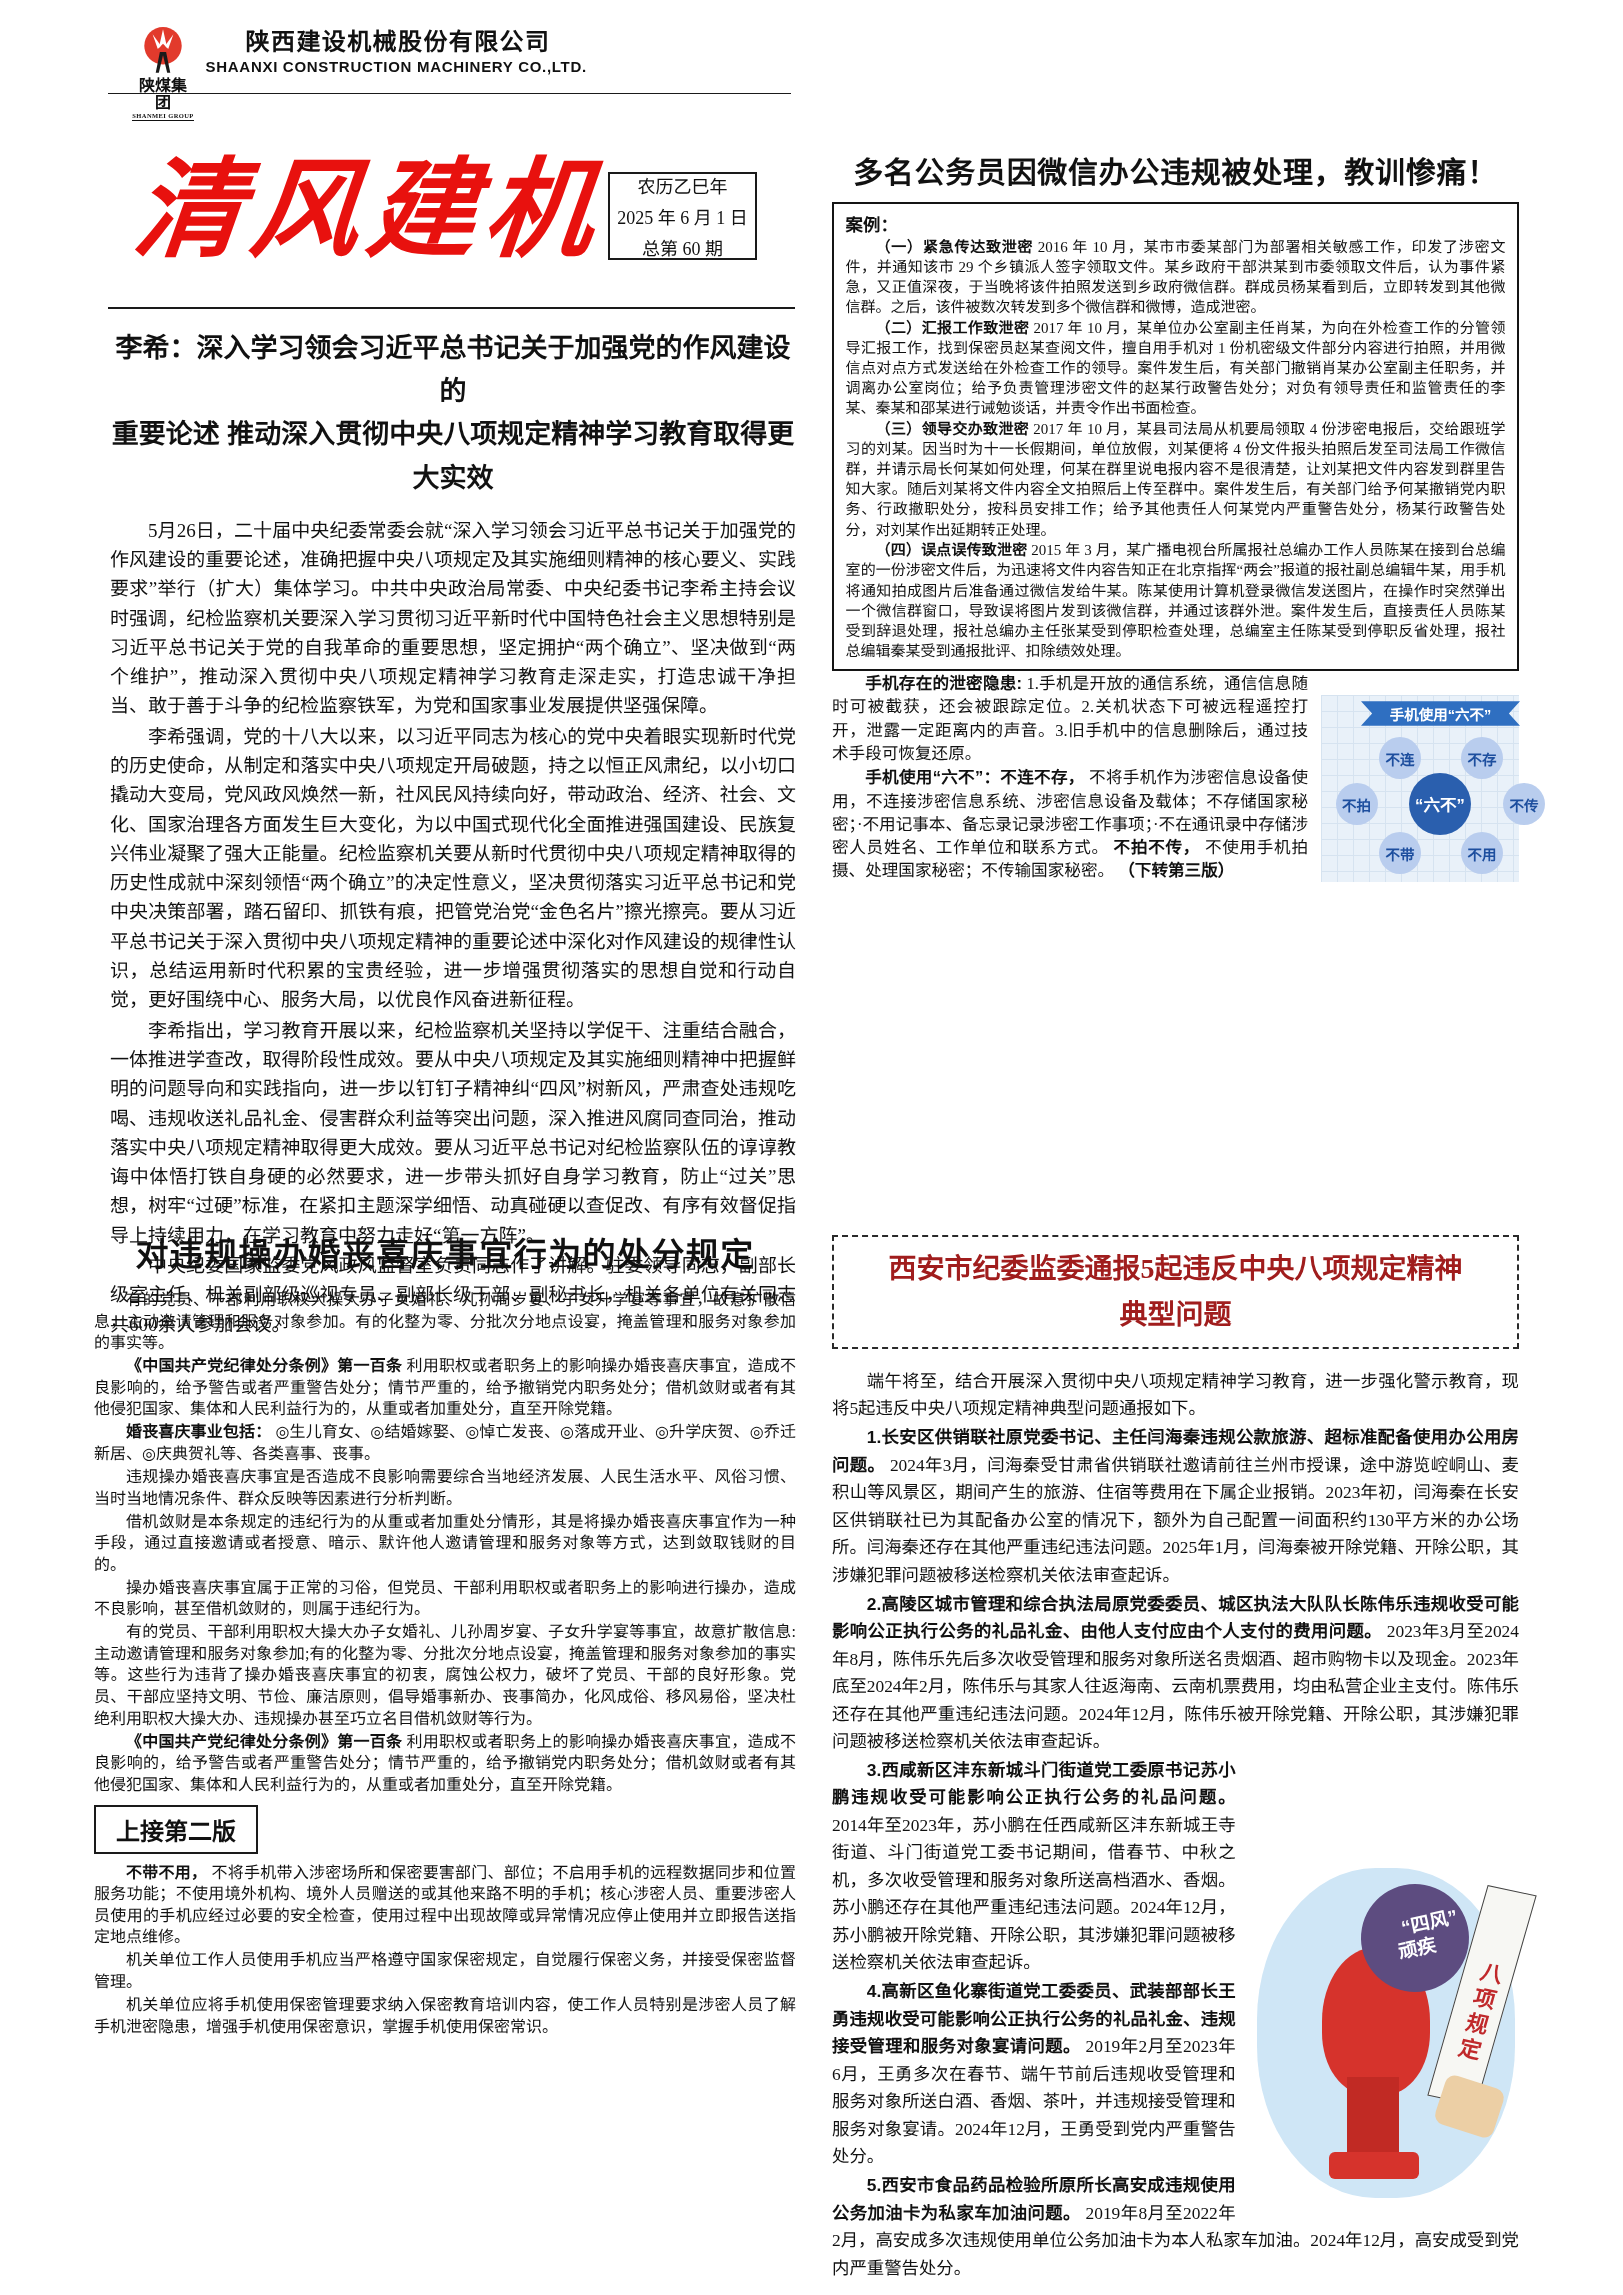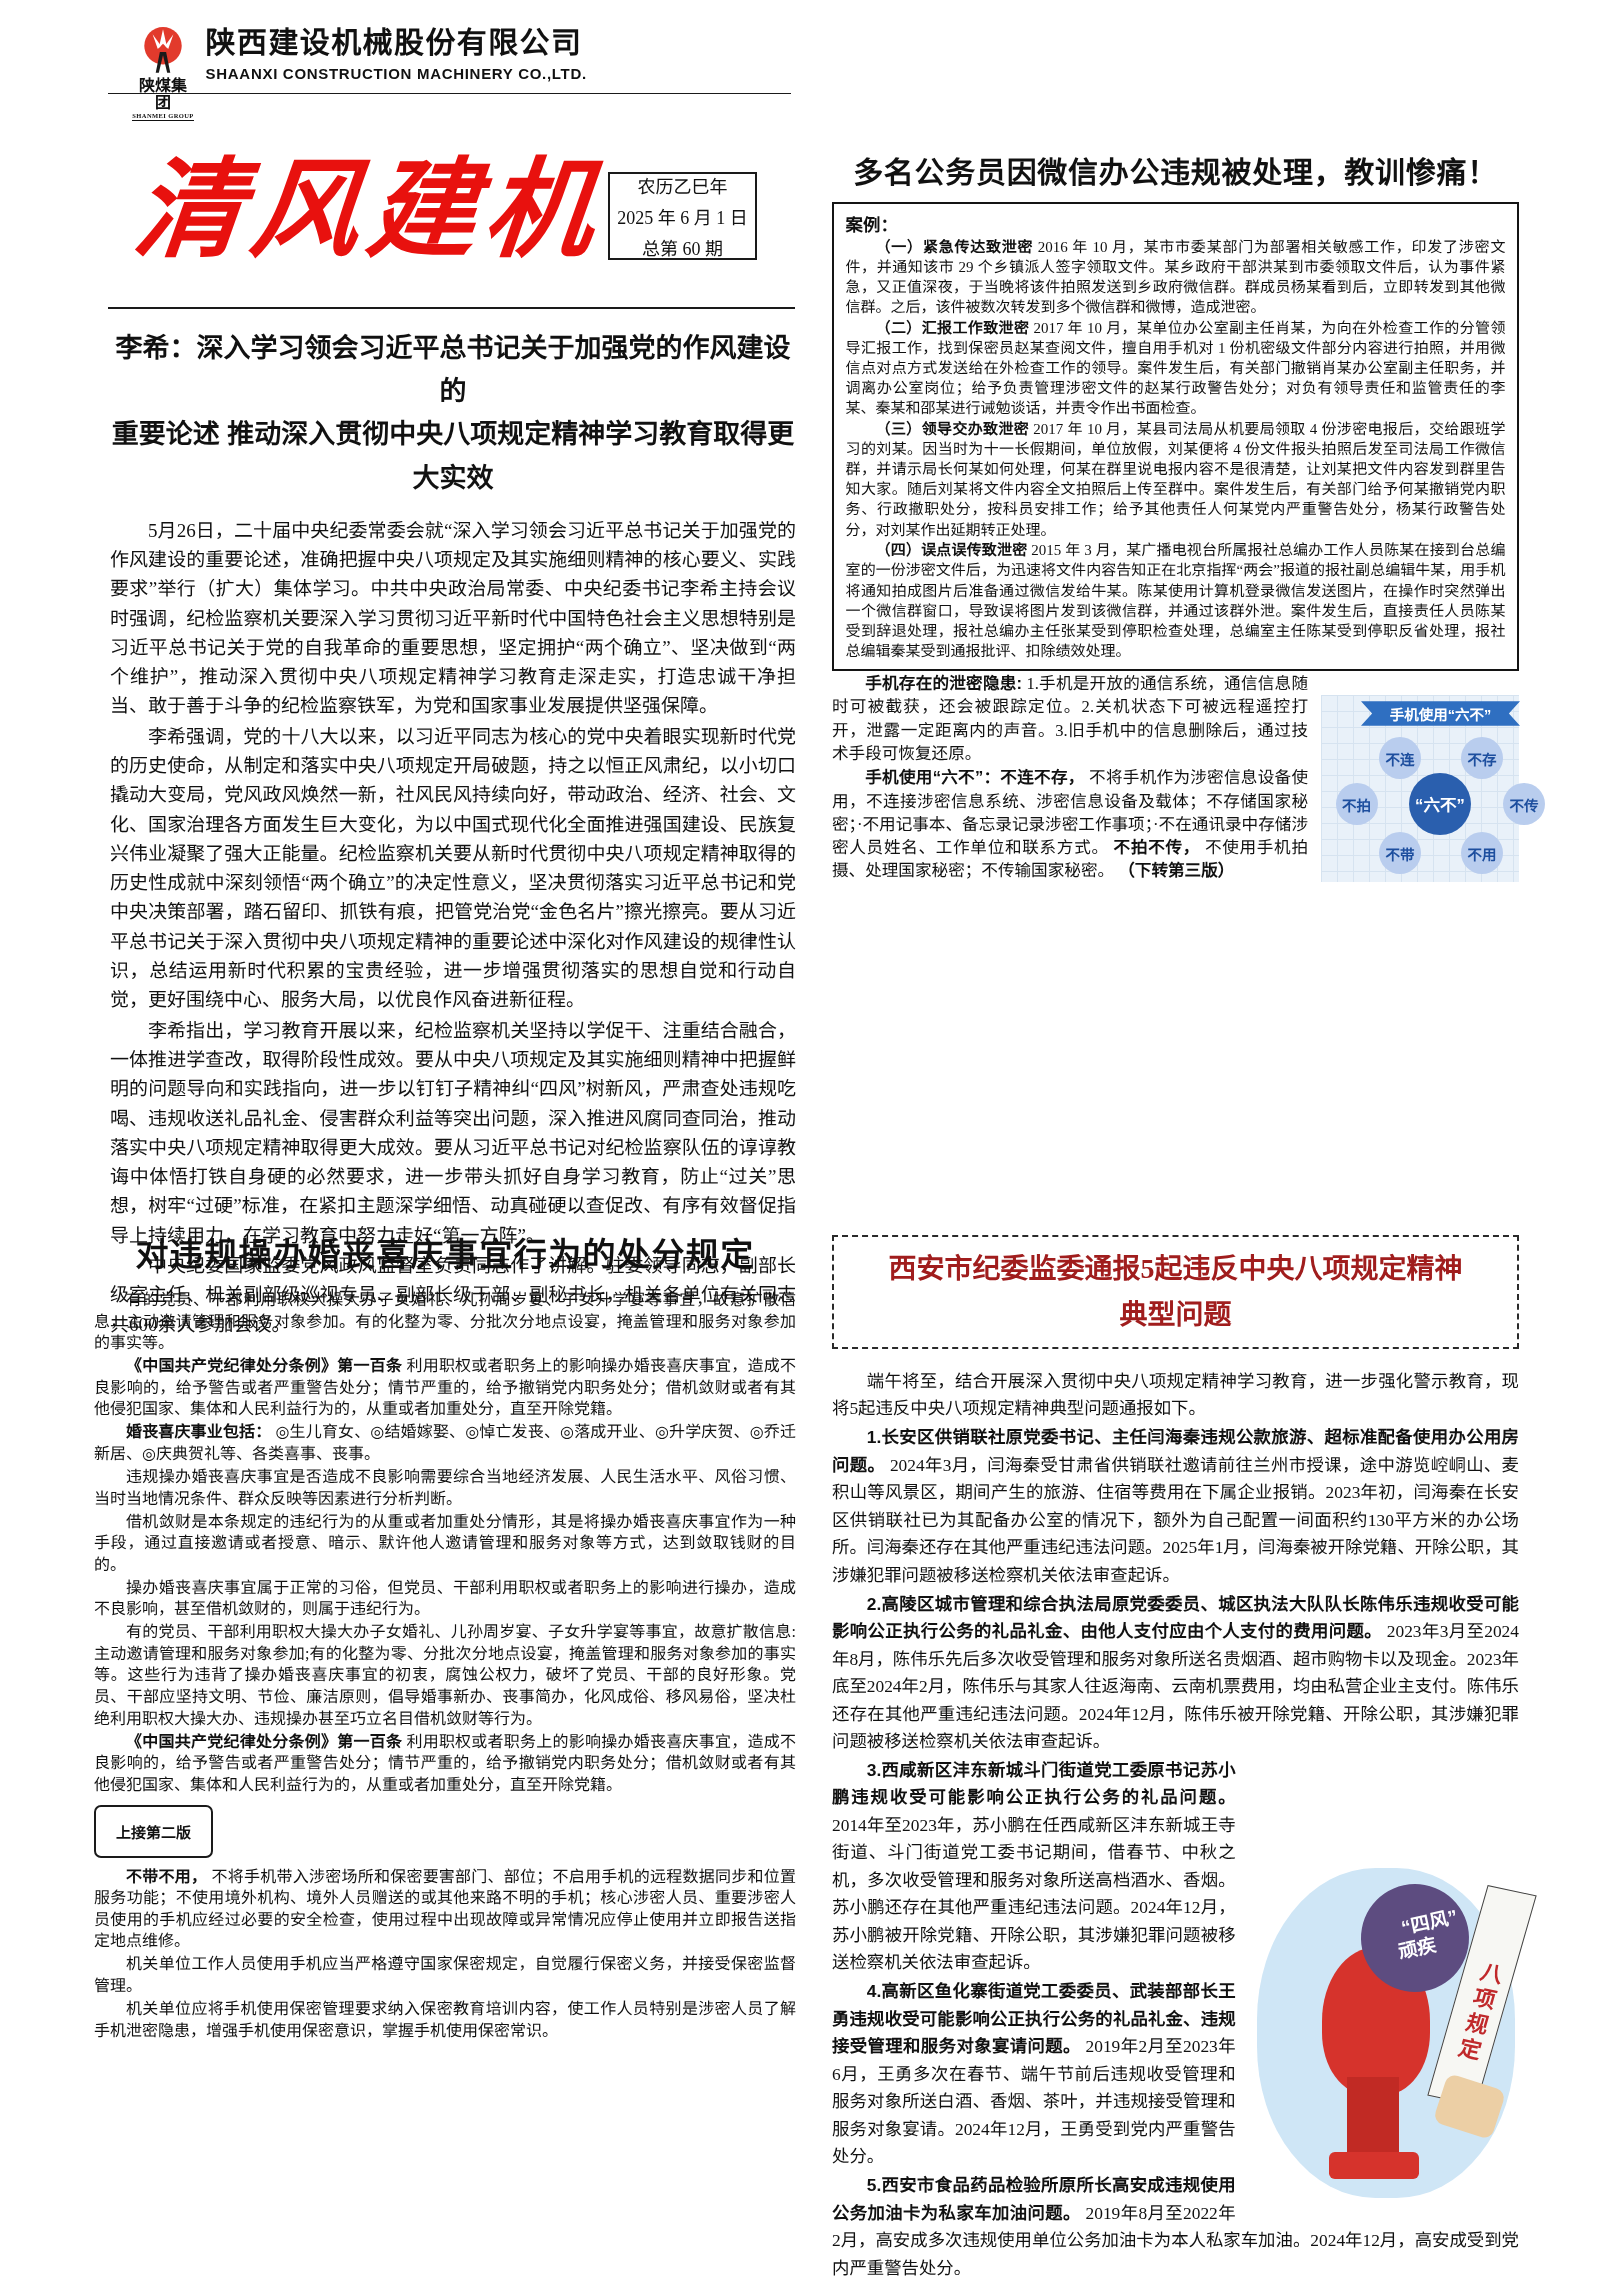--- a/index.html
+++ b/index.html
@@ -8,21 +8,21 @@
   p{margin:1.4px 0;text-indent:2em;text-align:justify;}
   b{font-family:"Liberation Sans","DejaVu Sans",sans-serif;font-weight:bold;}
 
   
   .hdr{position:absolute;left:132px;top:24.6px;display:flex;align-items:flex-start;}
   .logo-col{width:62px;text-align:center;}
   .logo-mark{width:52px;height:52px;display:block;margin:0 auto;}
   .grp-cn{font-family:"Liberation Sans","DejaVu Sans",sans-serif;font-weight:bold;font-size:16px;line-height:1.1;}
   .grp-en{font-size:6.5px;font-weight:bold;letter-spacing:0.4px;border-bottom:1.4px solid #111;padding-bottom:1.4px;}
   .co-col{margin-left:11.6px;padding-top:4.3px;}
-  .co-cn{font-family:Liberation Mono, monospace;font-weight:bold;font-size:30px;letter-spacing:1.4px;line-height:1.1;}
+  .co-cn{font-family:Liberation Serif, serif;font-weight:bold;font-size:24px;letter-spacing:1.4px;line-height:1.1;margin-left:40px;}
   .co-en{font-family:"Liberation Sans","DejaVu Sans",sans-serif;font-weight:bold;font-size:15px;letter-spacing:0.7px;margin-top:2.9px;}
   .rule{position:absolute;background:#1a1a1a;}
   .hdr-rule{left:108px;top:93px;width:683px;height:1.4px;}
   .mast-rule{left:108px;top:307px;width:687px;height:2.2px;}
 
   .masthead{position:absolute;left:136px;top:122px;color:#e8110e;
             font-family:"DejaVu Serif","Liberation Serif",serif;font-style:italic;font-weight:bold;
             font-size:108px;letter-spacing:8.7px;transform:skewX(-6deg);white-space:nowrap;}
   .issue-box{position:absolute;left:608px;top:172px;width:145px;height:84px;border:2.2px solid #1a1a1a;
              display:flex;flex-direction:column;justify-content:center;align-items:center;gap:5px;font-size:18px;}
@@ -70,22 +70,22 @@
             background:linear-gradient(180deg,#cde9f2 0%,#e9f6f8 52%,#e2d6c6 53%,#d8c7b4 100%);}
   .chair{position:absolute;width:46px;height:94px;background:#dcc6b6;border-radius:11.6px 11.6px 2.9px 2.9px;top:58px;}
   .table{position:absolute;left:-22px;top:239px;width:260px;height:166px;background:#cbb59e;border-radius:50%;}
   .bag{position:absolute;left:42px;top:108px;width:137px;height:246px;background:#9fd0dd;
        border-radius:48% 52% 46% 54% / 36% 40% 62% 58%;}
   .bag-label{position:absolute;left:50%;transform:translateX(-50%);bottom:43px;color:#3f8fbf;
              font-family:"Liberation Sans","DejaVu Sans",sans-serif;font-weight:bold;font-size:39px;letter-spacing:7.2px;white-space:nowrap;}
   .envelope{position:absolute;background:#d4576d;}
   .gift{position:absolute;display:flex;justify-content:center;}
   .ribbon{width:10px;height:100%;}
-  .cont-box{display:inline-block;border:2.2px solid #1a1a1a;border-radius:7px;padding:14px 20px;margin:8.7px 0 5.8px 0;
-            font-family:"Liberation Sans","DejaVu Sans",sans-serif;font-weight:bold;font-size:15px;}
+  .cont-box{display:inline-block;border:2.2px solid #1a1a1a;border-radius:0;padding:5px 20px;margin:8.7px 0 5.8px 0;
+            font-family:"Liberation Sans","DejaVu Sans",sans-serif;font-weight:bold;font-size:24px;}
 
   
   .art4{position:absolute;left:832px;top:1235px;width:687px;}
   .art4-title{border:2.2px dashed #2a2a2a;padding:8.7px 5.8px;text-align:center;color:#a01d1d;
               font-weight:bold;font-size:28px;line-height:1.65;margin-bottom:19px;}
   .art4 p{font-size:17.4px;line-height:1.58;}
 
   .punch-art{float:right;width:266px;height:338px;margin:107px 0 7.2px 17.4px;position:relative;display:block;}
   .punch-bg{position:absolute;left:4.3px;top:4.3px;right:4.3px;bottom:4.3px;background:#cfe6f6;border-radius:46%;}
   .glove{position:absolute;left:69px;top:83px;width:108px;height:148px;background:#d6332c;border-radius:50% 50% 42% 42%;}

